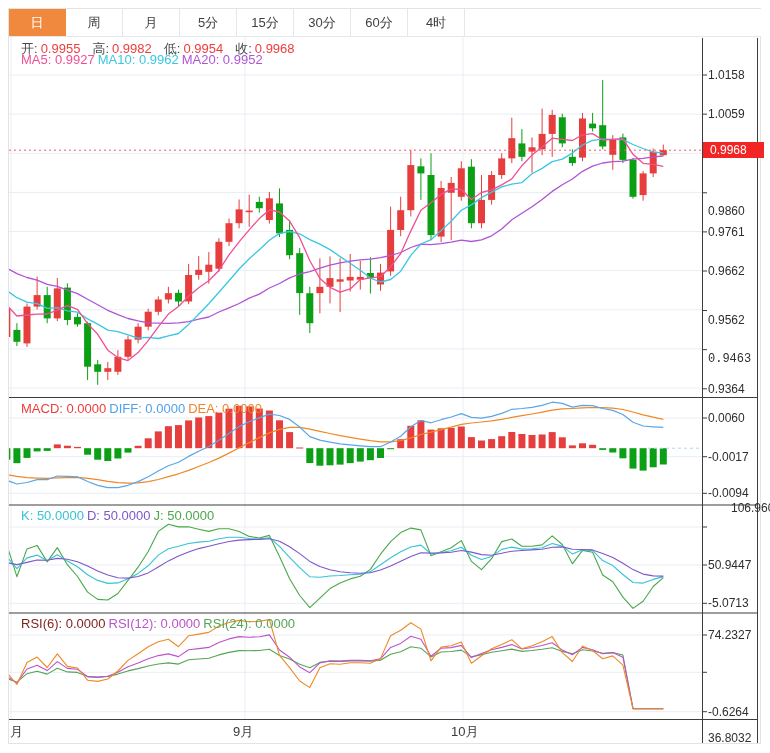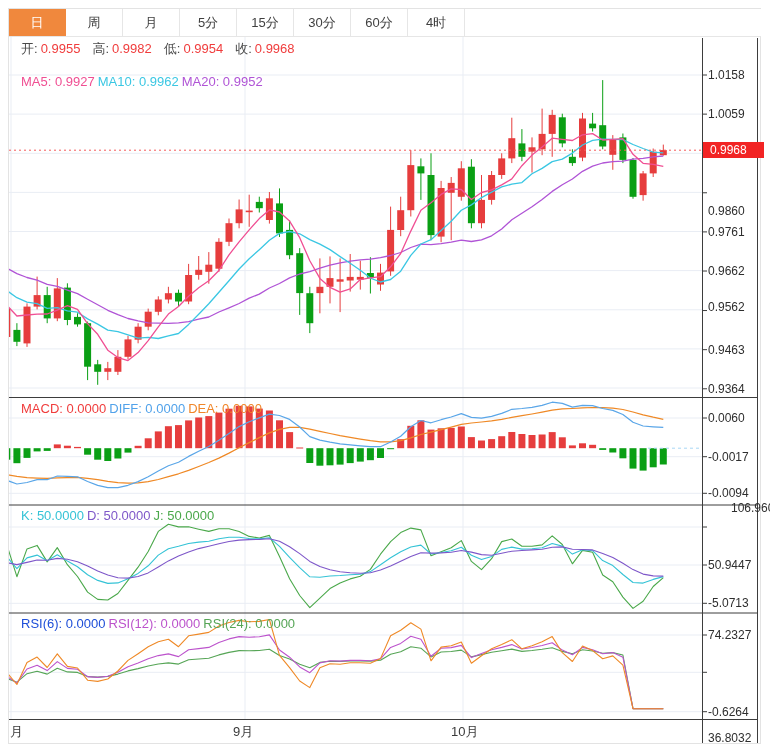--- a/index.html
+++ b/index.html
@@ -315,35 +315,35 @@
       <line x1="702" y1="603.3" x2="707" y2="603.3" stroke="#3d3d3d"></line>
       <line x1="702" y1="635" x2="707" y2="635" stroke="#3d3d3d"></line>
       <line x1="702" y1="672.3" x2="707" y2="672.3" stroke="#3d3d3d"></line>
       <line x1="702" y1="711.7" x2="707" y2="711.7" stroke="#3d3d3d"></line>
     </g>
 </svg>
 
 <div id="widget-frame"></div>
 
 <div class="legend-row" style="top:40px" id="ohlc-row"><span style="color: rgb(74, 74, 74);">开:</span><span style="color: rgb(240, 60, 60); margin-right: 12px;">0.9955</span><span style="color: rgb(74, 74, 74);">高:</span><span style="color: rgb(240, 60, 60); margin-right: 12px;">0.9982</span><span style="color: rgb(74, 74, 74);">低:</span><span style="color: rgb(240, 60, 60); margin-right: 12px;">0.9954</span><span style="color: rgb(74, 74, 74);">收:</span><span style="color: rgb(240, 60, 60); margin-right: 12px;">0.9968</span></div>
-<div class="legend-row" style="top:74px" id="ma-row"><span class="legend-item" style="color: rgb(240, 79, 147);">MA5: 0.9927</span><span class="legend-item" style="color: rgb(59, 199, 227);">MA10: 0.9962</span><span class="legend-item" style="color: rgb(176, 84, 214);">MA20: 0.9952</span></div>
+<div class="legend-row" style="top:52px" id="ma-row"><span class="legend-item" style="color: rgb(240, 79, 147);">MA5: 0.9927</span><span class="legend-item" style="color: rgb(59, 199, 227);">MA10: 0.9962</span><span class="legend-item" style="color: rgb(176, 84, 214);">MA20: 0.9952</span></div>
 <div class="legend-row" style="top:401px" id="macd-row"><span class="legend-item" style="color: rgb(240, 60, 60); margin-top: 44px;">MACD: 0.0000</span><span class="legend-item" style="color: rgb(81, 162, 234);">DIFF: 0.0000</span><span class="legend-item" style="color: rgb(240, 134, 42);">DEA: 0.0000</span></div>
 <div class="legend-row" style="top:508px" id="kdj-row"><span class="legend-item" style="color: rgb(53, 195, 214);">K: 50.0000</span><span class="legend-item" style="color: rgb(126, 87, 201);">D: 50.0000</span><span class="legend-item" style="color: rgb(74, 168, 74);">J: 50.0000</span></div>
-<div class="legend-row" style="top:616px" id="rsi-row"><span class="legend-item" style="color: #1d4ed8;">RSI(6): 0.0000</span><span class="legend-item" style="color: rgb(188, 83, 204);">RSI(12): 0.0000</span><span class="legend-item" style="color: rgb(86, 165, 86);">RSI(24): 0.0000</span></div>
+<div class="legend-row" style="top:616px" id="rsi-row"><span class="legend-item" style="color: #7f1d1d;">RSI(6): 0.0000</span><span class="legend-item" style="color: rgb(188, 83, 204);">RSI(12): 0.0000</span><span class="legend-item" style="color: rgb(86, 165, 86);">RSI(24): 0.0000</span></div>
 
 <div id="price-tag">0.9968</div>
 
 <div id="labels">
     <div class="ylbl" style="top: 75px;">1.0158</div>
     <div class="ylbl" style="top: 114.125px;">1.0059</div>
     <div class="ylbl" style="top: 211px;">0.9860</div>
     <div class="ylbl" style="top: 231.895px; text-align: center;">0.9761</div>
     <div class="ylbl" style="top: 271.02px;">0.9662</div>
-    <div class="ylbl" style="top: 307px;">0.9562</div>
-    <div class="ylbl" style="top: 350px;">0.9463</div>
+    <div class="ylbl" style="top: 320px;">0.9562</div>
+    <div class="ylbl" style="top: 359px; font-family: Liberation Mono, monospace;">0.9463</div>
     <div class="ylbl" style="top: 388.79px;">0.9364</div>
     <div class="ylbl" style="top: 418px;">0.0060</div>
     <div class="ylbl" style="top: 456.7px;">-0.0017</div>
     <div class="ylbl" style="top: 493.3px;">-0.0094</div>
     <div class="ylbl" style="top: 508px; margin-left: 23px;">106.9606</div>
     <div class="ylbl" style="top: 565px;">50.9447</div>
     <div class="ylbl" style="top: 603.3px;">-5.0713</div>
     <div class="ylbl" style="top: 635px;">74.2327</div>
     <div class="ylbl" style="top: 693px; margin-top: 45px;">36.8032</div>
     <div class="ylbl" style="top: 711.7px;">-0.6264</div>

